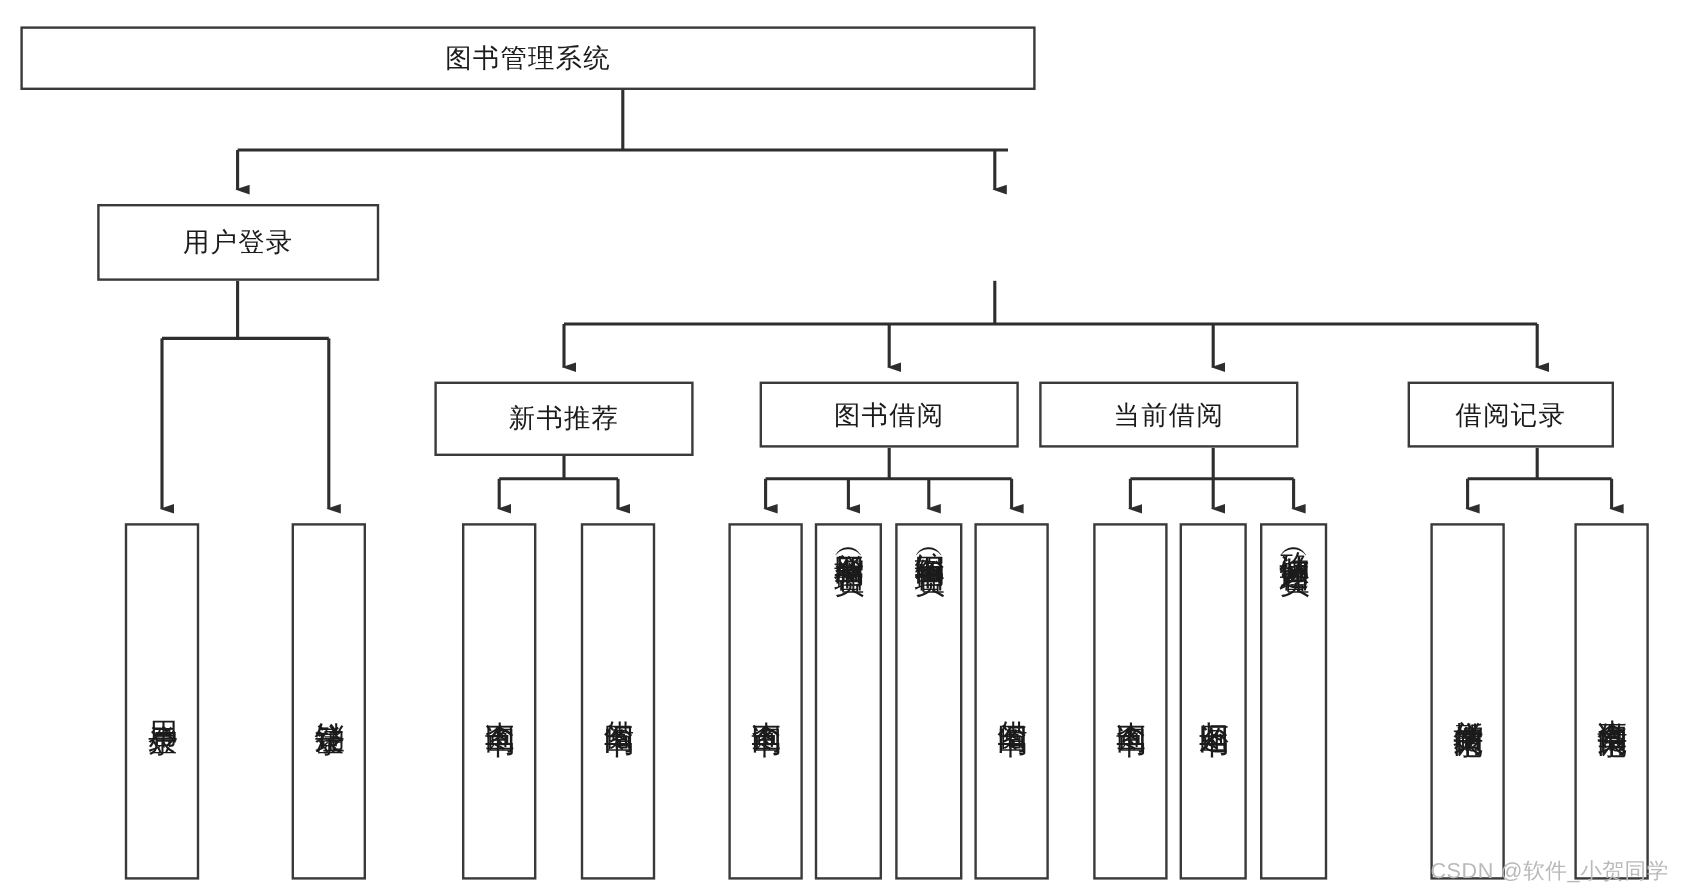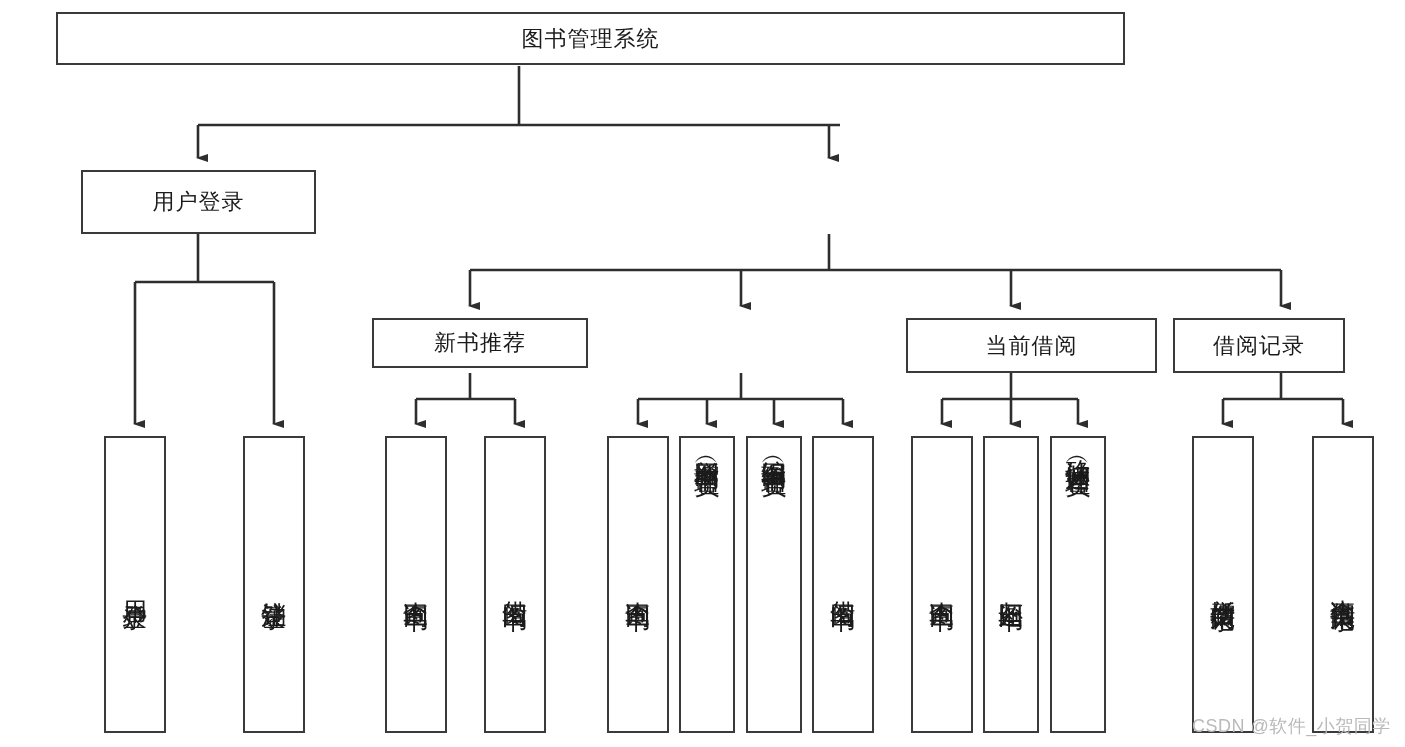--- a/index.html
+++ b/index.html
@@ -113,32 +113,35 @@
       <path d="M1011,399 L1011,424" marker-end="url(#arrow)"></path>
       <path d="M1078,399 L1078,424" marker-end="url(#arrow)"></path>
 
       <path d="M1281,373 L1281,399"></path>
       <path d="M1223,399 L1343,399"></path>
       <path d="M1223,399 L1223,424" marker-end="url(#arrow)"></path>
       <path d="M1343,399 L1343,424" marker-end="url(#arrow)"></path>
     </g>
   </svg>
 
-  <div class="node h-node" style="left:17px; top:12px; width:1069px; height:53px;margin-left:39px;">
+  <div class="node h-node" style="left:17px; top:22px; width:846px; height:53px;">
     <span>图书管理系统</span>
   </div>
 
   <div class="node h-node" style="left:81px; top:170px; width:235px; height:64px;">
     <span>用户登录</span>
   </div>
 
-  <div class="node h-node" style="left:372px; top:318px; width:216px; height:50px;">
+  <div class="node h-node" style="left:362px; top:318px; width:216px; height:62px;">
     <span>新书推荐</span>
   </div>
-  <div class="node h-node" style="left:906px; top:318px; width:251px; height:55px;">
+  <div class="node h-node" style="left:633px; top:318px; width:216px; height:55px;">
+    <span>图书借阅</span>
+  </div>
+  <div class="node h-node" style="left:866px; top:318px; width:216px; height:55px;">
     <span>当前借阅</span>
   </div>
   <div class="node h-node" style="left:1173px; top:318px; width:172px; height:55px;">
     <span>借阅记录</span>
   </div>
 
   <div class="node v-node centered" style="left:104px; top:436px; width:62px; height:297px;">
     <span class="vtext">用户登录</span>
   </div>
   <div class="node v-node centered" style="left:243px; top:436px; width:62px; height:297px;">

